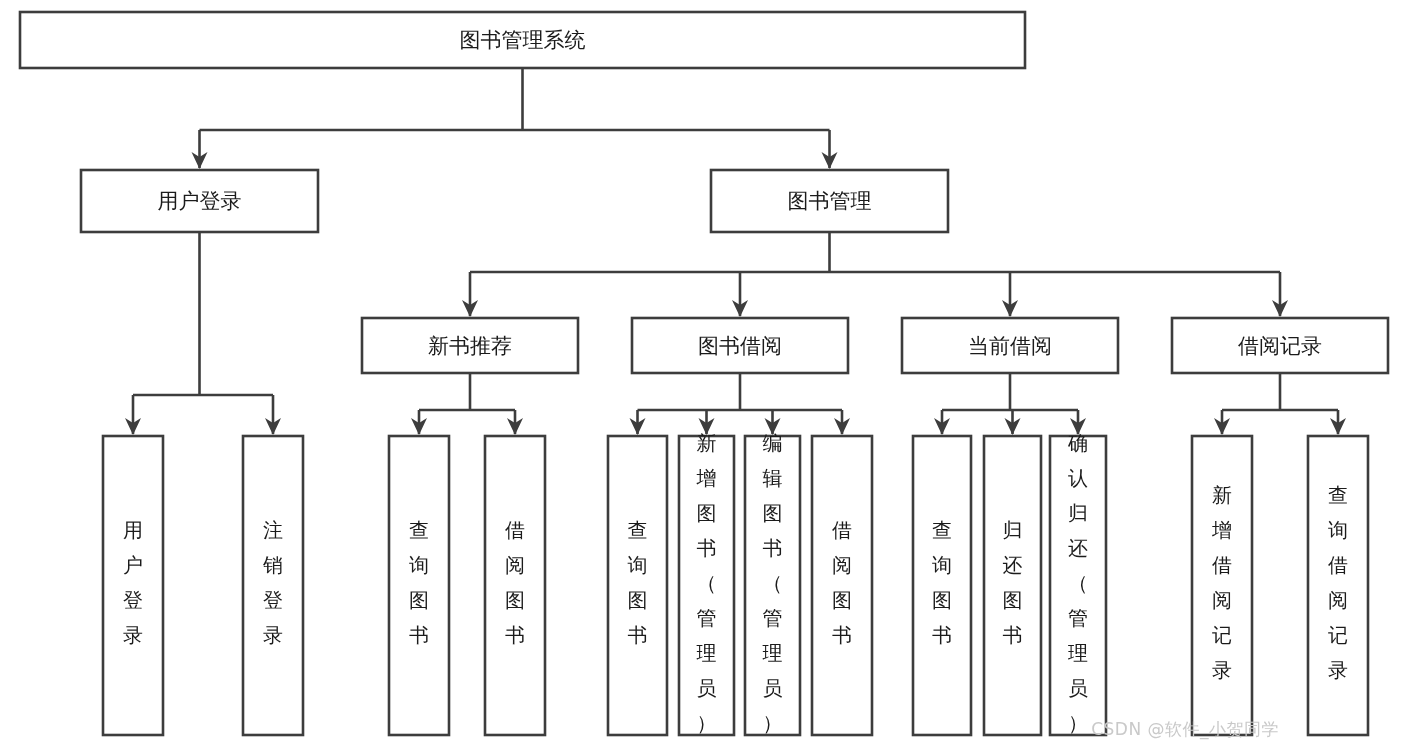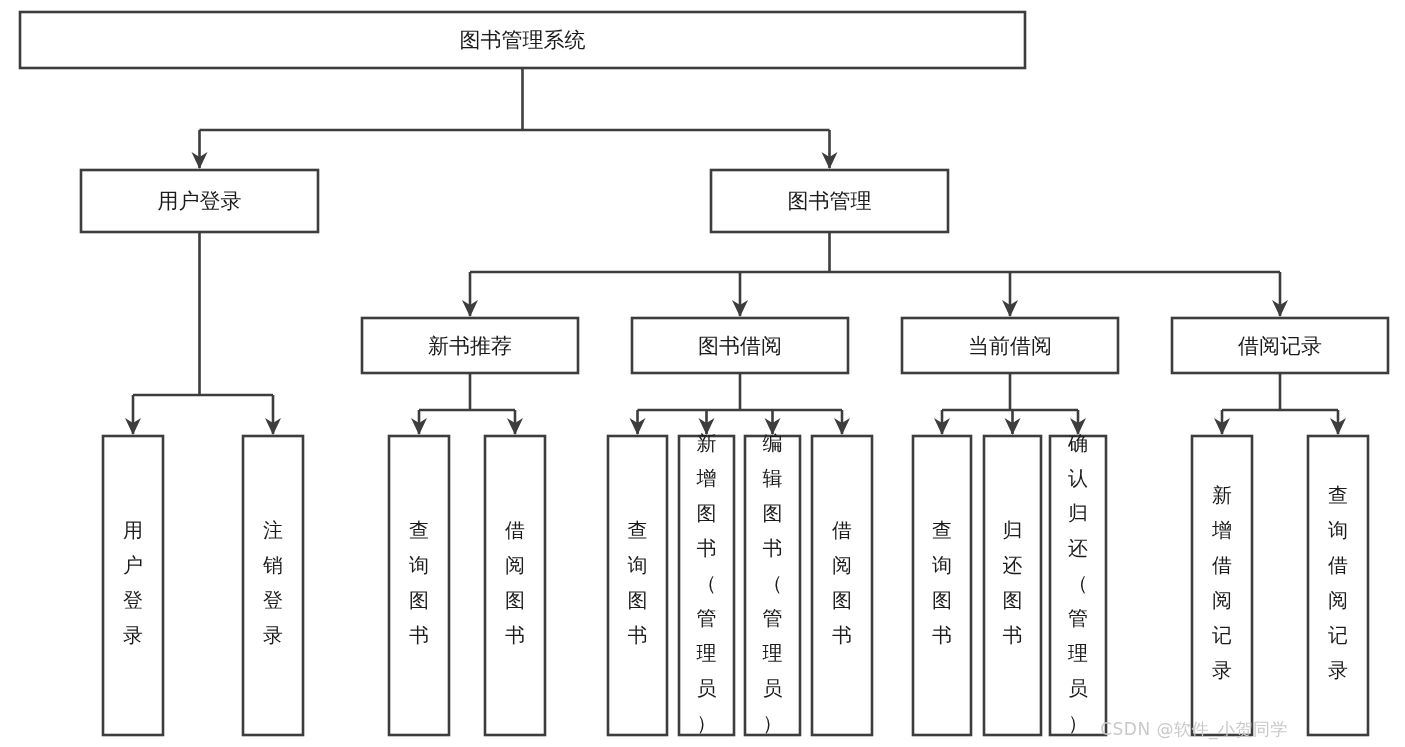--- a/index.html
+++ b/index.html
@@ -47,21 +47,21 @@
     dominant-baseline: middle;
   }
   .node-label-vert {
     font-family: "DejaVu Sans", "Liberation Sans", sans-serif;
     fill: #1b1b1b;
     font-size: 20px;
     text-anchor: middle;
   }
   .watermark {
     position: absolute;
-    right: 10px;
+    right: 19px;
     bottom: 6px;
     font-family: "DejaVu Sans", "Liberation Sans", sans-serif;
     font-size: 17px;
     color: #c9c9c9;
     letter-spacing: 0.5px;
     white-space: nowrap;
     user-select: none;
   }
 </style>
 </head>

